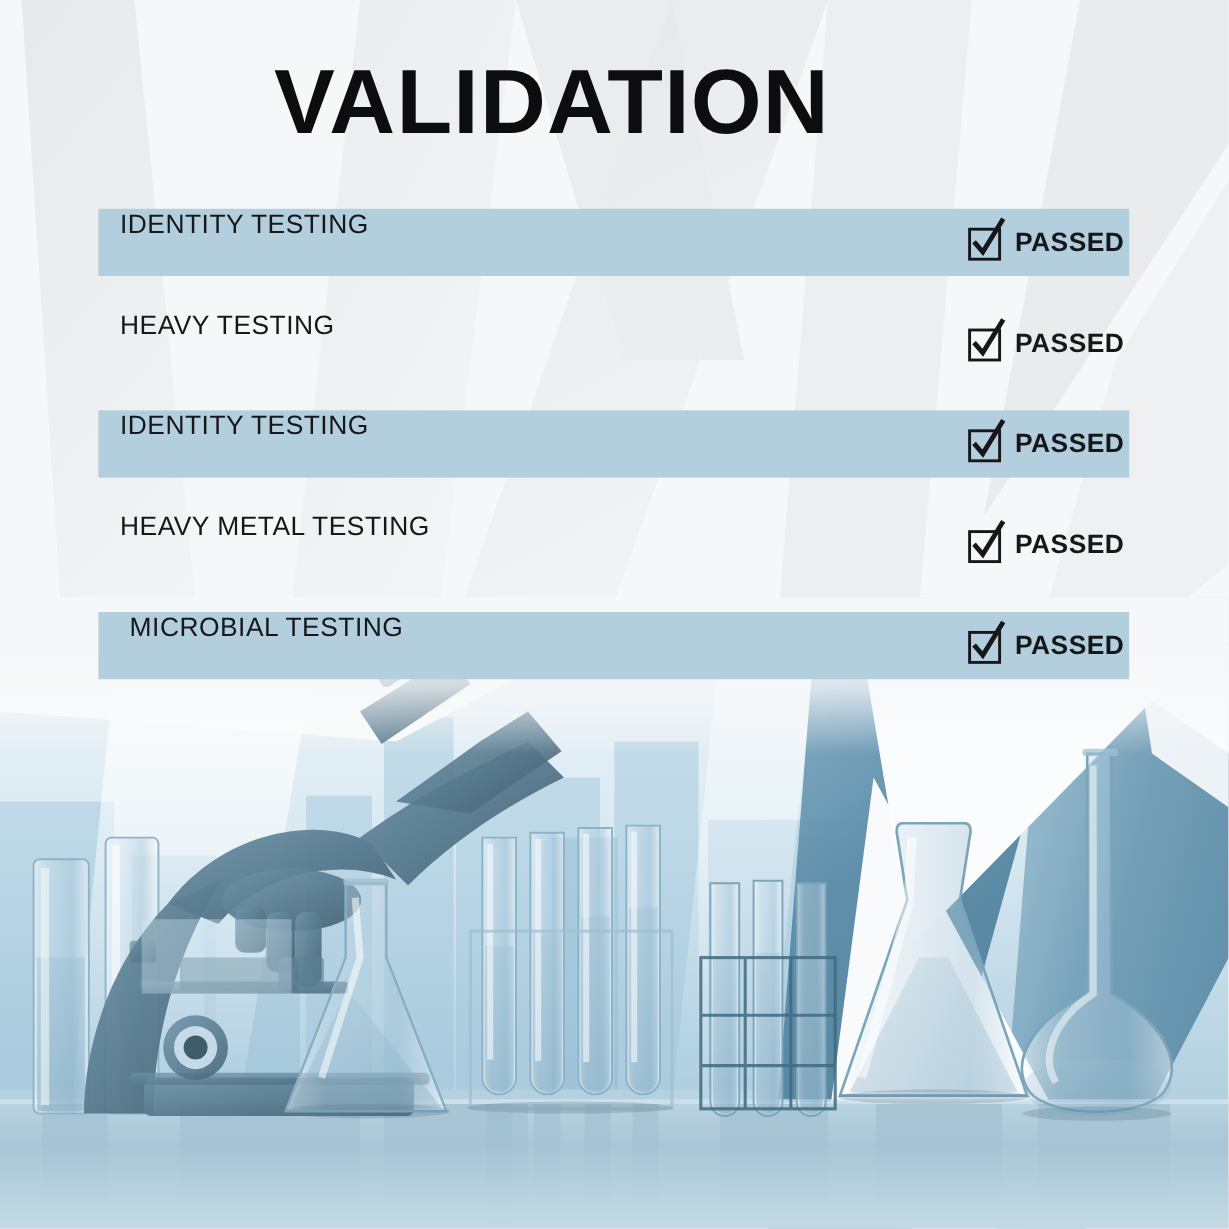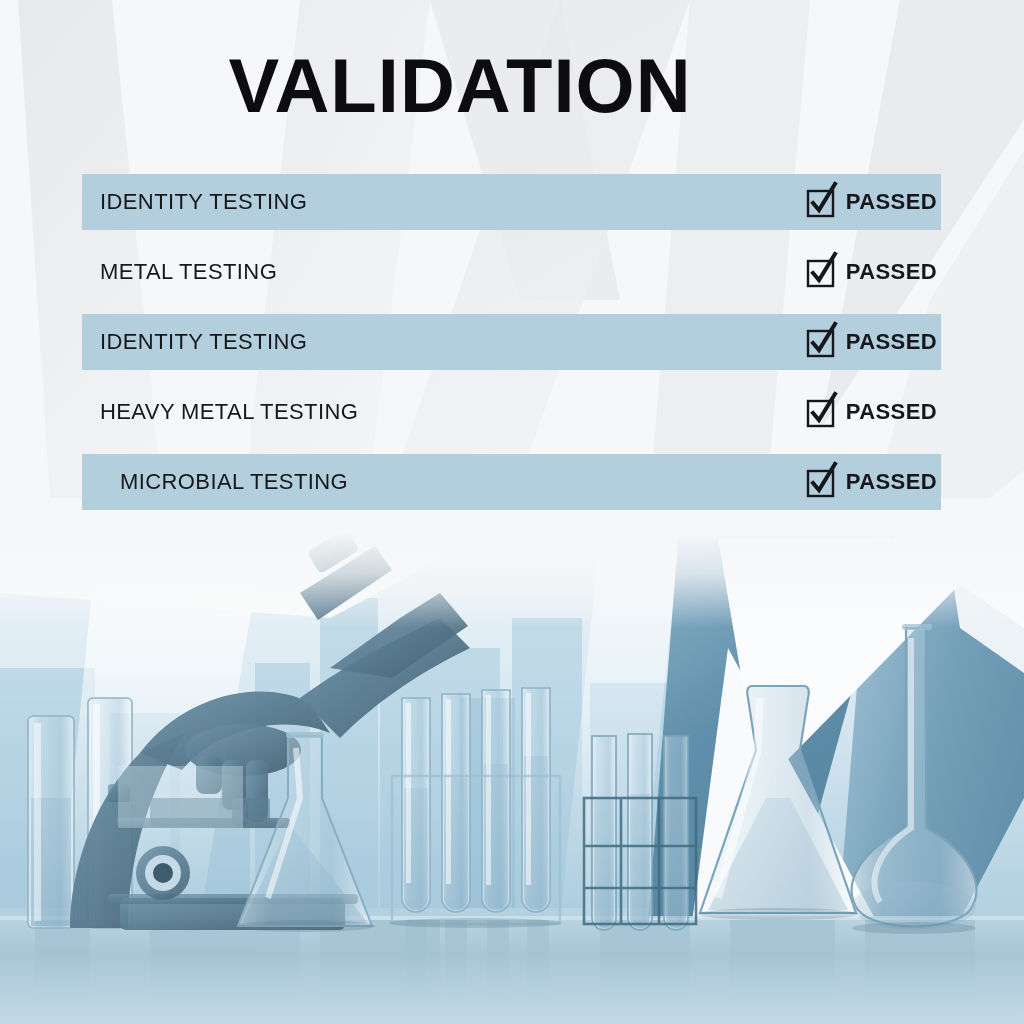--- a/index.html
+++ b/index.html
@@ -36,31 +36,31 @@
     text-align:center; z-index:5;
     font-size:76px; font-weight:bold; letter-spacing:1px;
     color:#0d0d0f; line-height:1;
   }
 
   
   .rows { position:absolute; left:82px; top:174px; width:859px; z-index:6; }
   .row {
     position:relative;
     height:56px;
-    margin-bottom:14px;
-    display:flex; align-items:center;
+    margin-bottom:28px;
+    display:flex; 
   }
   .row.shaded { background:#b3cedc; }
   .row-label {
     font-size:22px; font-weight:500; letter-spacing:0.4px;
     color:#16181b;
     padding-left:18px;
     white-space:nowrap;
   }
-  .row.indent .row-label { padding-left:38px; }
+  .row.indent .row-label { padding-left:26px; }
   .row-status {
     position:absolute; right:4px; top:0; height:56px;
     display:flex; align-items:center; gap:11px;
   }
   .cb { width:27px; height:27px; position:relative; flex:0 0 auto; }
   .cb svg { position:absolute; left:-2px; top:-7px; overflow:visible; }
   .status-text {
     font-size:22px; font-weight:bold; letter-spacing:0.4px; color:#15171a;
   }
 </style>
@@ -310,21 +310,21 @@
           <svg width="31" height="36" viewBox="0 0 31 36">
             <rect x="2" y="9" width="25" height="25" fill="none" stroke="#15171a" stroke-width="2.4"></rect>
             <path d="M7,21 L13,28 L29,2" fill="none" stroke="#15171a" stroke-width="4" stroke-linecap="square" stroke-linejoin="miter"></path>
           </svg>
         </span>
         <span class="status-text">PASSED</span>
       </div>
     </div>
 
     <div class="row">
-      <div class="row-label">METAL TESTING</div>
+      <div class="row-label">HEAVY TESTING</div>
       <div class="row-status">
         <span class="cb">
           <svg width="31" height="36" viewBox="0 0 31 36">
             <rect x="2" y="9" width="25" height="25" fill="none" stroke="#15171a" stroke-width="2.4"></rect>
             <path d="M7,21 L13,28 L29,2" fill="none" stroke="#15171a" stroke-width="4" stroke-linecap="square" stroke-linejoin="miter"></path>
           </svg>
         </span>
         <span class="status-text">PASSED</span>
       </div>
     </div>

